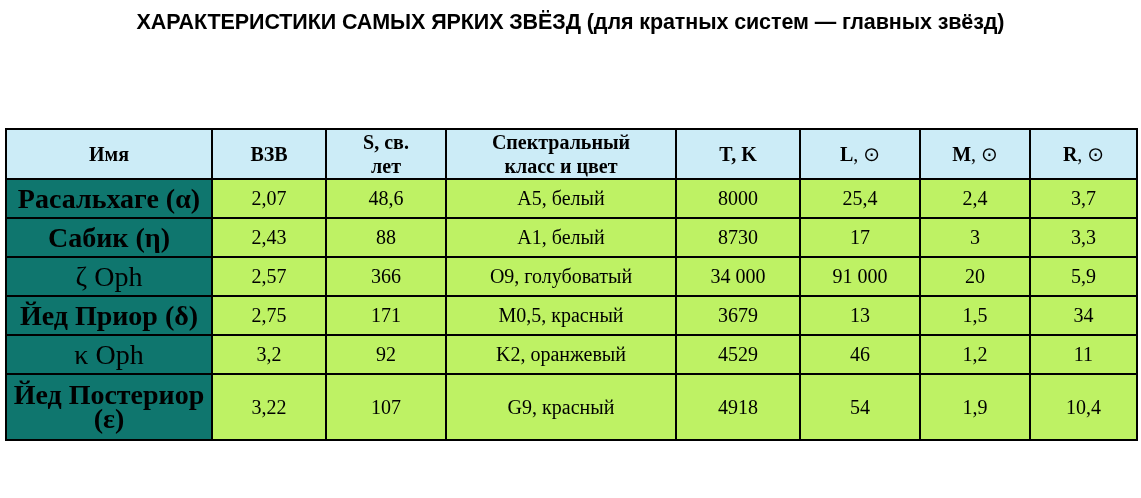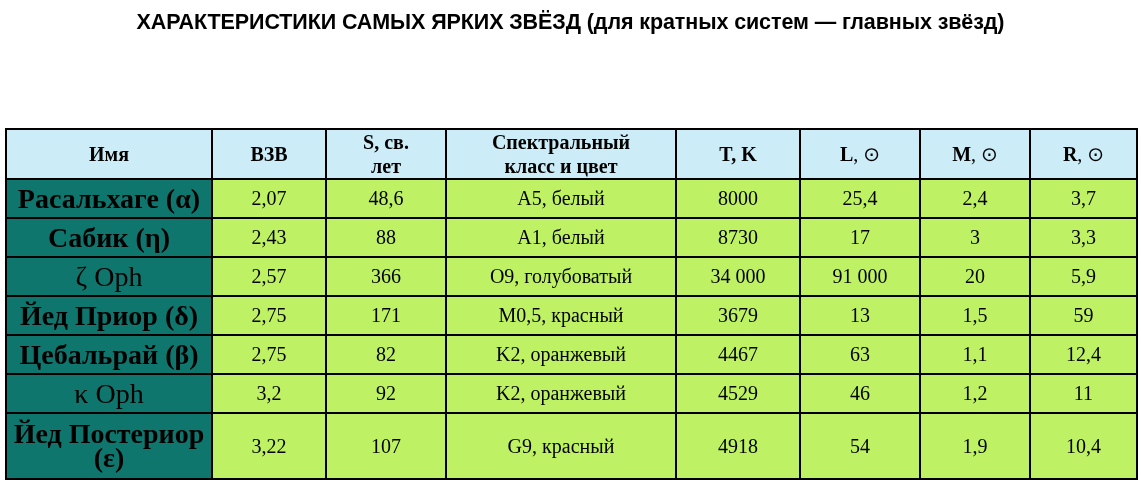--- a/index.html
+++ b/index.html
@@ -164,31 +164,21 @@
           <td>5,9</td>
         </tr>
         <tr>
           <td class="name">Йед Приор (δ)</td>
           <td>2,75</td>
           <td>171</td>
           <td>M0,5, красный</td>
           <td>3679</td>
           <td>13</td>
           <td>1,5</td>
-          <td>59</td>
-        </tr>
-        <tr>
-          <td class="name">Цебальрай (β)</td>
-          <td>2,75</td>
-          <td>82</td>
-          <td>K2, оранжевый</td>
-          <td>4467</td>
-          <td>63</td>
-          <td>1,1</td>
-          <td>12,4</td>
+          <td>34</td>
         </tr>
         <tr>
           <td class="name plainweight"><span>κ Oph</span></td>
           <td>3,2</td>
           <td>92</td>
           <td>K2, оранжевый</td>
           <td>4529</td>
           <td>46</td>
           <td>1,2</td>
           <td>11</td>

